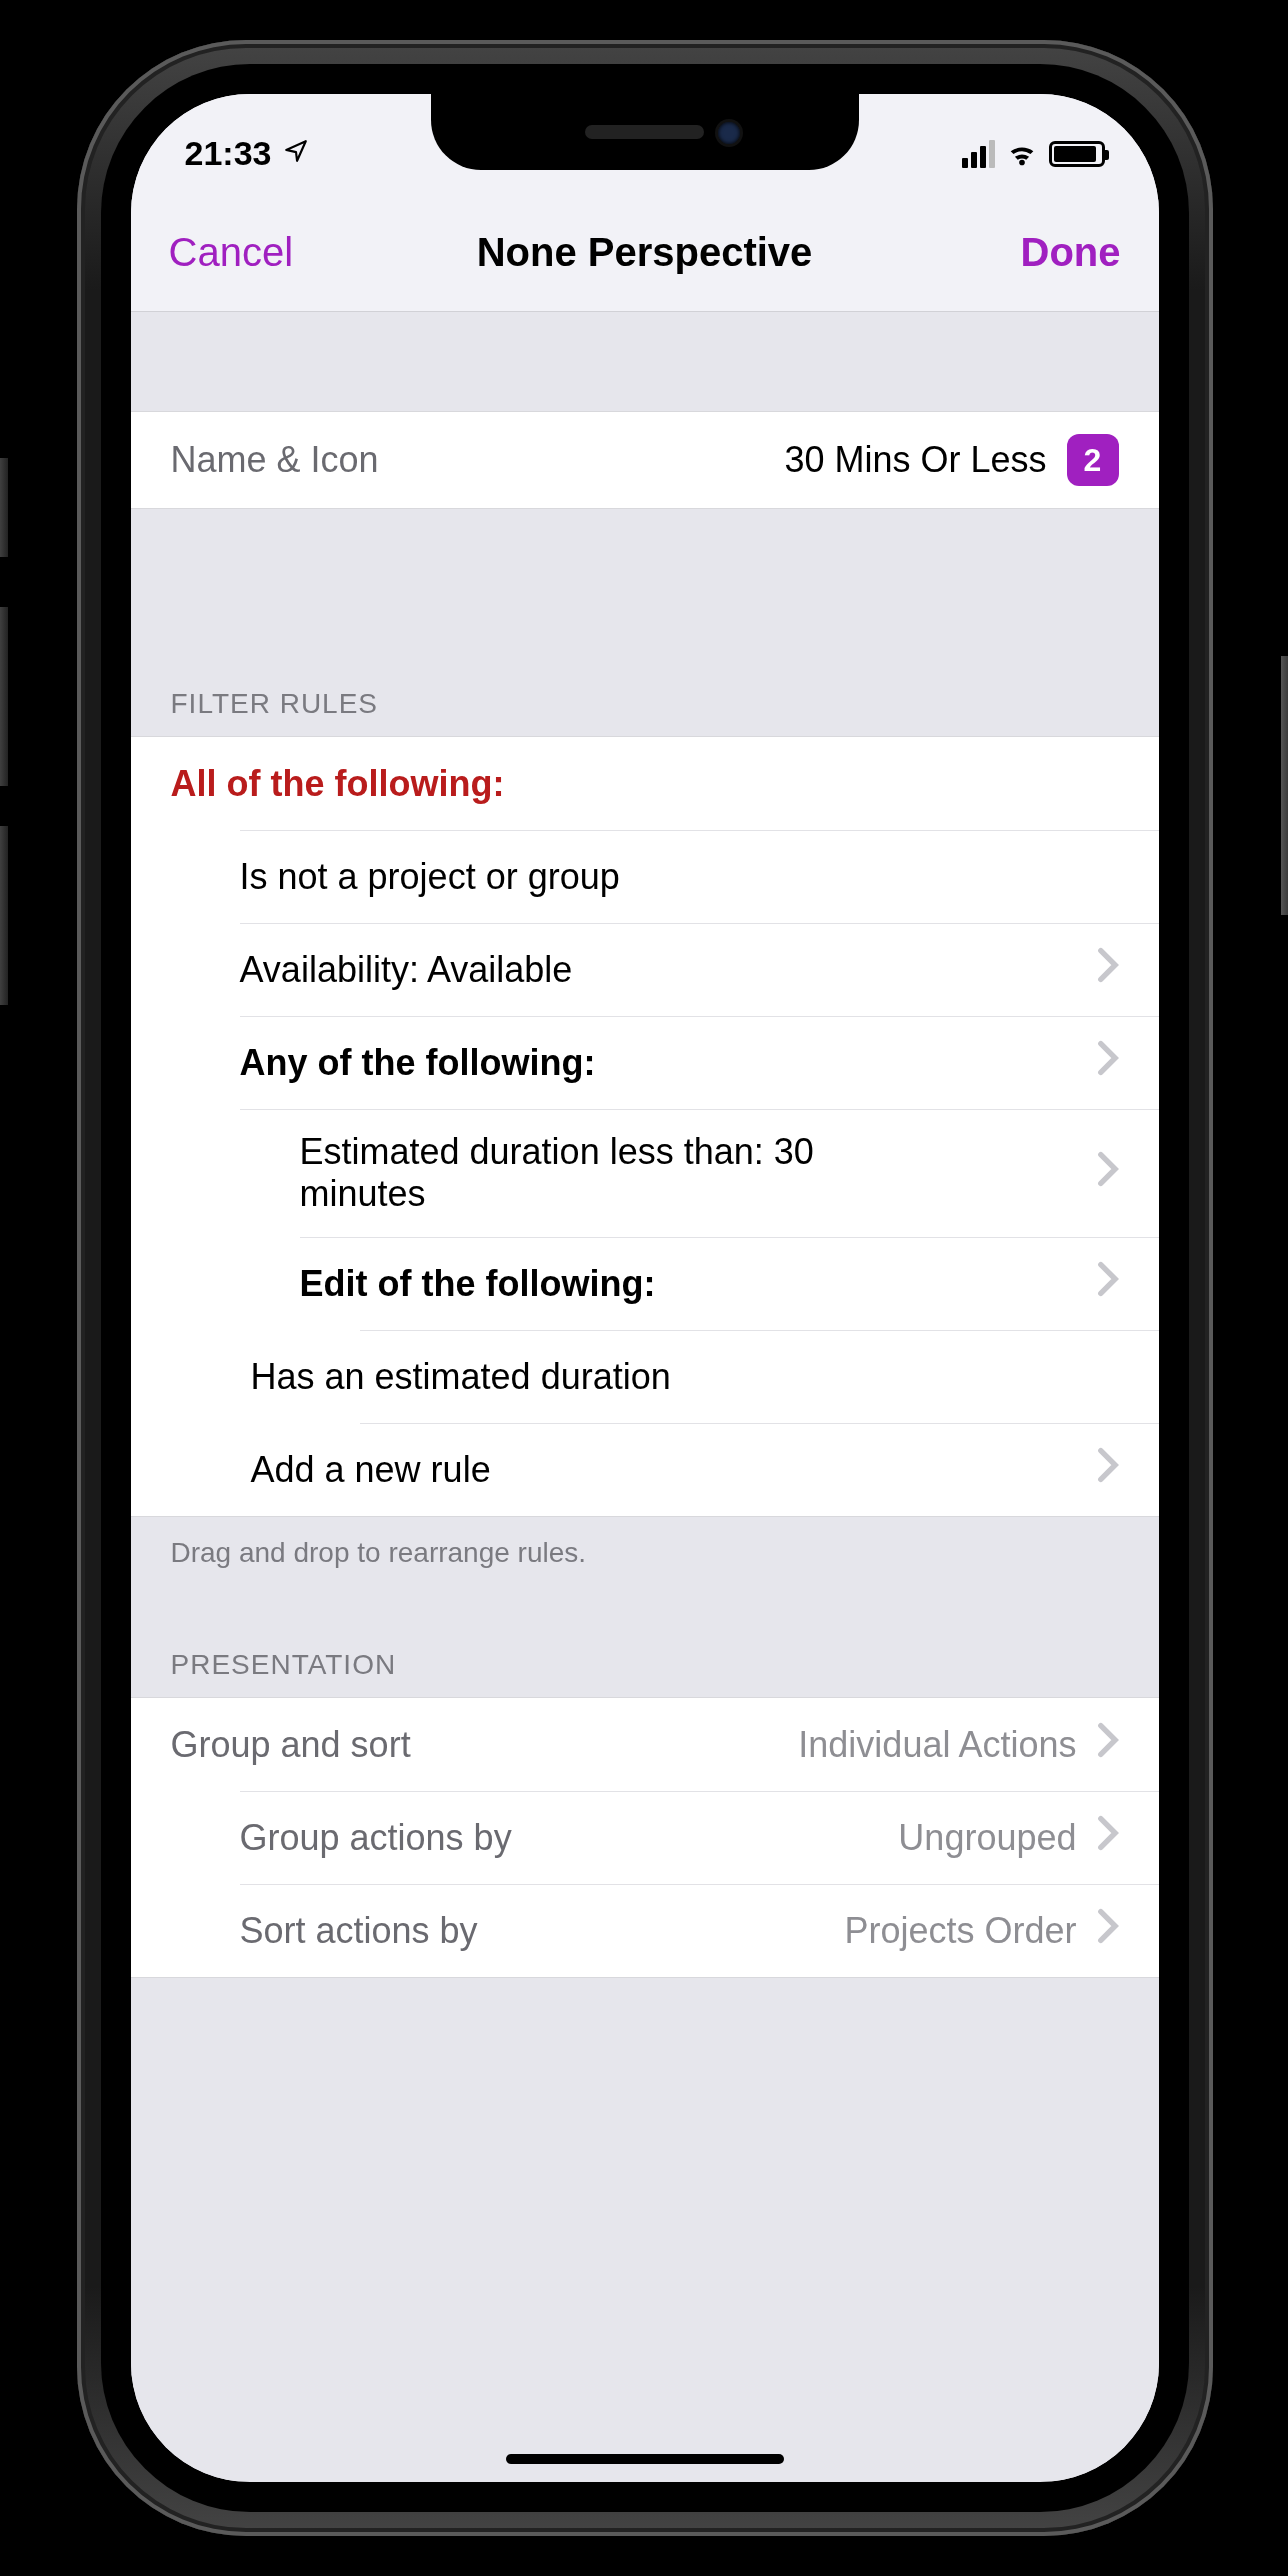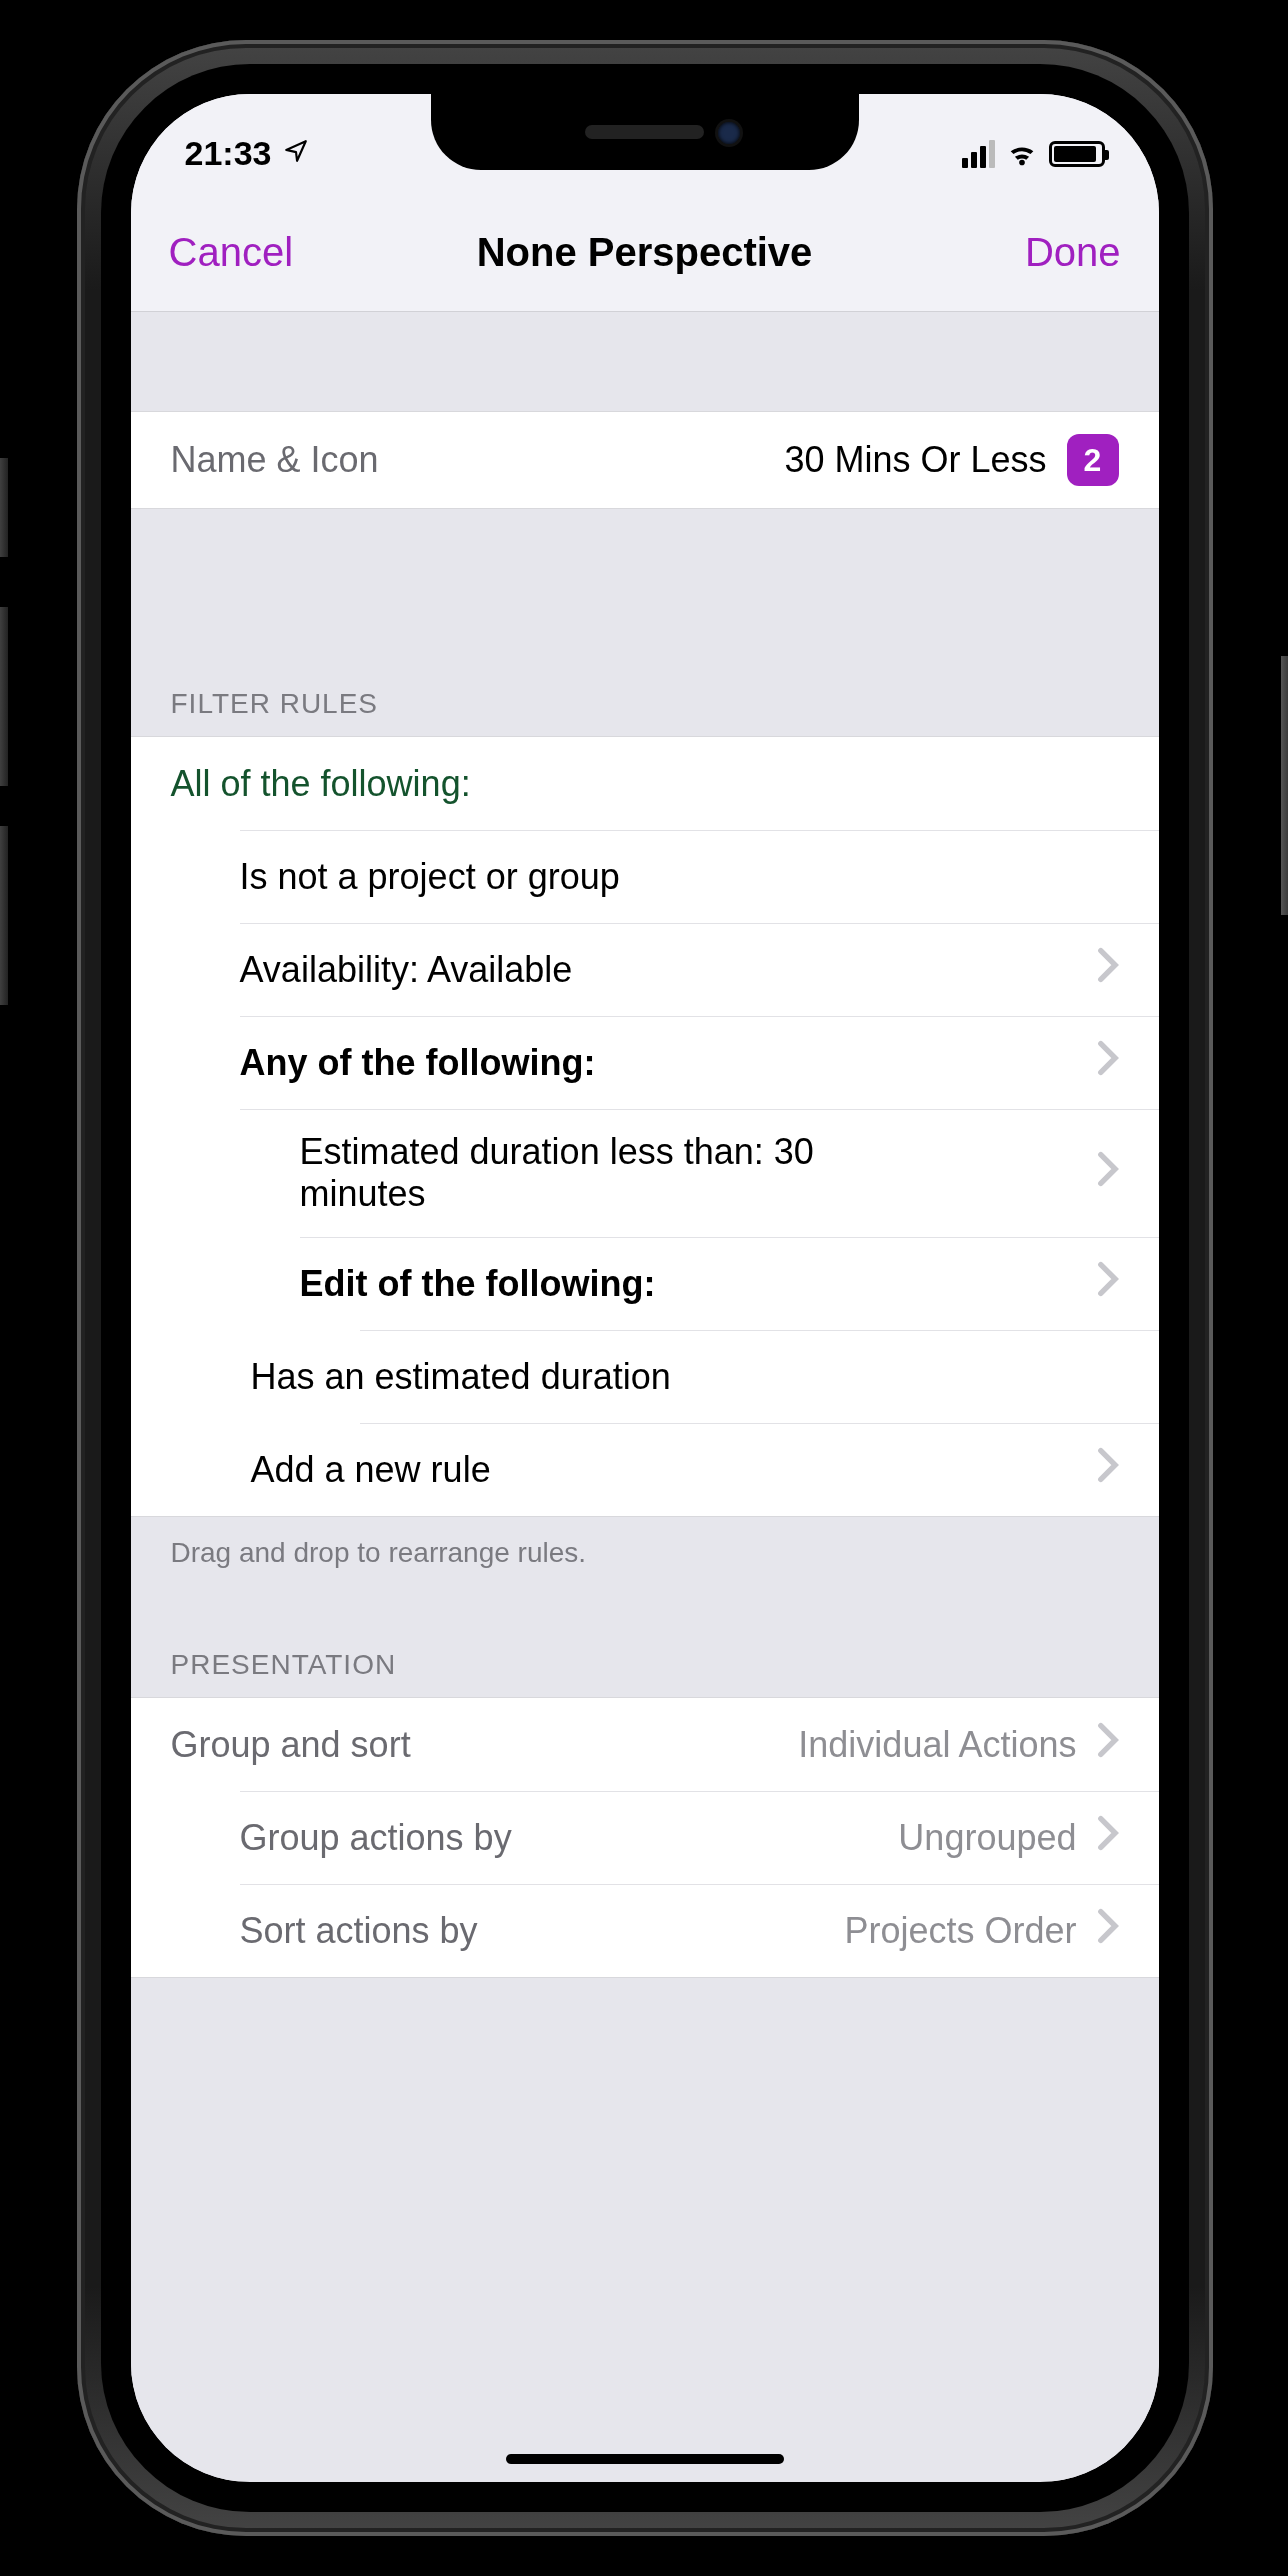--- a/index.html
+++ b/index.html
@@ -125,21 +125,21 @@
     font-weight: 700;
     color:#000;
     pointer-events:none;
   }
   .nav-btn {
     font-size: 40px;
     color: #a020c0;
     background:none;border:none;cursor:pointer;
     z-index:1;
   }
-  .nav-btn.done { font-weight: 400; }
+  .nav-btn.done { font-weight: 700; }
 
   
   .content {
     background:#e6e6ec;
     height: calc(100% - 219px);
     overflow:hidden;
   }
   .spacer { height:99px; background:#e6e6ec;}
   .section-header {
     font-size: 28px;
@@ -173,21 +173,21 @@
   }
   .row.indent-1 + .row::before,
   .row.indent-1::before { left:109px; }
   .row.indent-2::before { left:169px; }
   .row.indent-3::before { left:229px; }
   .row .left { display:flex;align-items:center;gap:18px;flex:1; color:#000;}
   .row .left.gray { color:#6a6a70;}
   .row .right { display:flex;align-items:center;gap:20px;color:#8e8e93;}
   .row .value-dark { color:#000; font-weight:400;}
   .row.bold .left { font-weight:600; color:#000;}
-  .row.header-row .left { color:#14532d; font-weight:400;}
+  .row.header-row .left { color:#b91c1c; font-weight:700;}
   .indent-1 { padding-left:109px;}
   .indent-2 { padding-left:169px;}
   .indent-3 { padding-left:120px;}
   .chevron {
     color:#c7c7cc;
     font-size:36px;
   }
   .chevron svg{width:22px;height:36px;}
   .badge {
     background:#a020c0;

